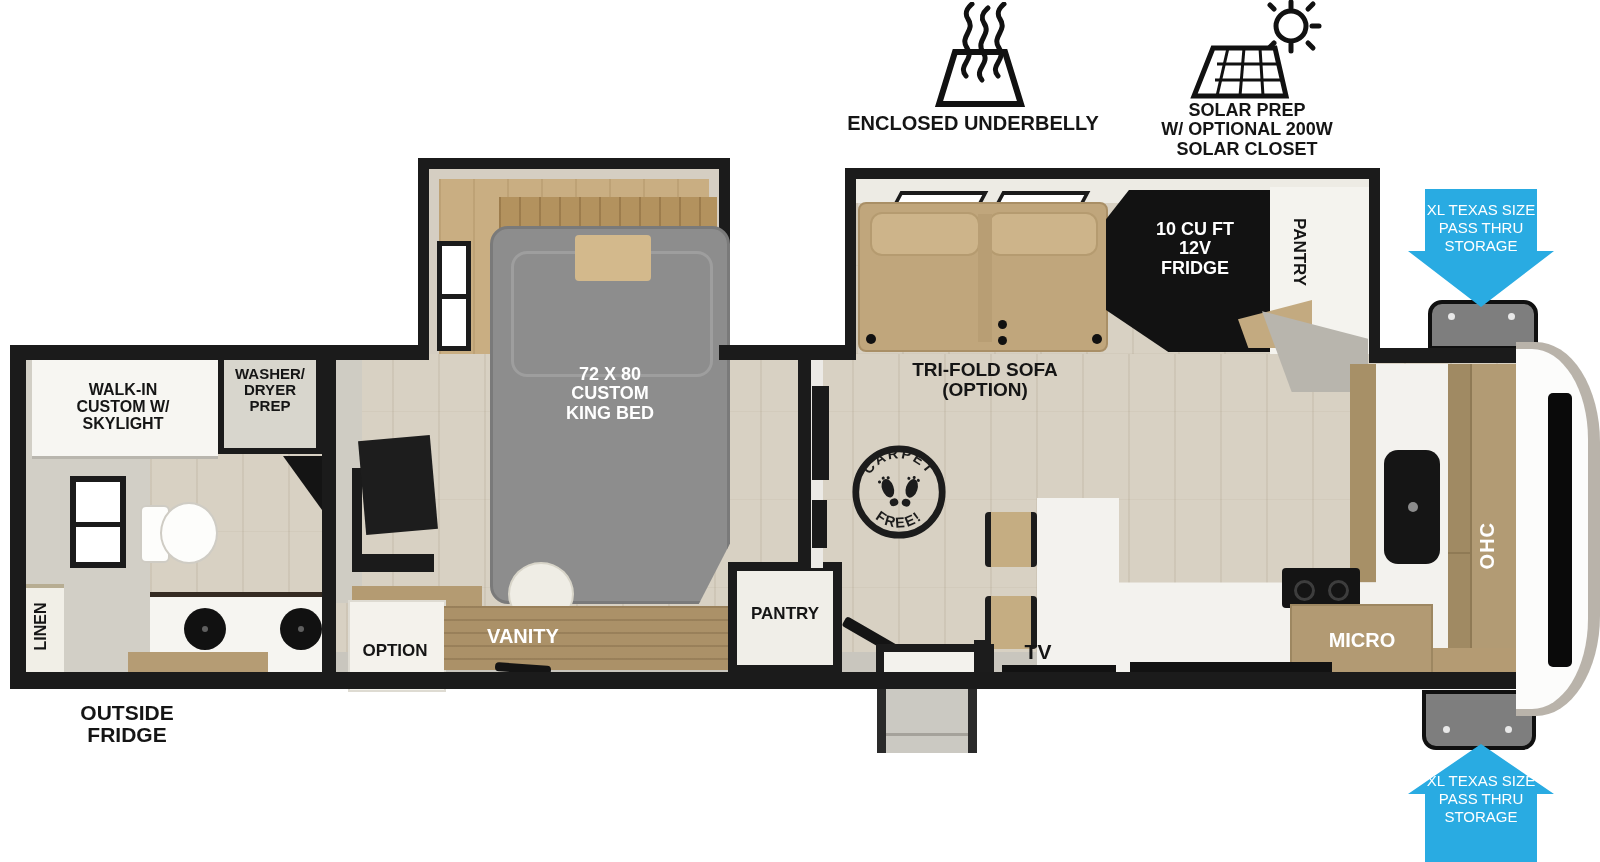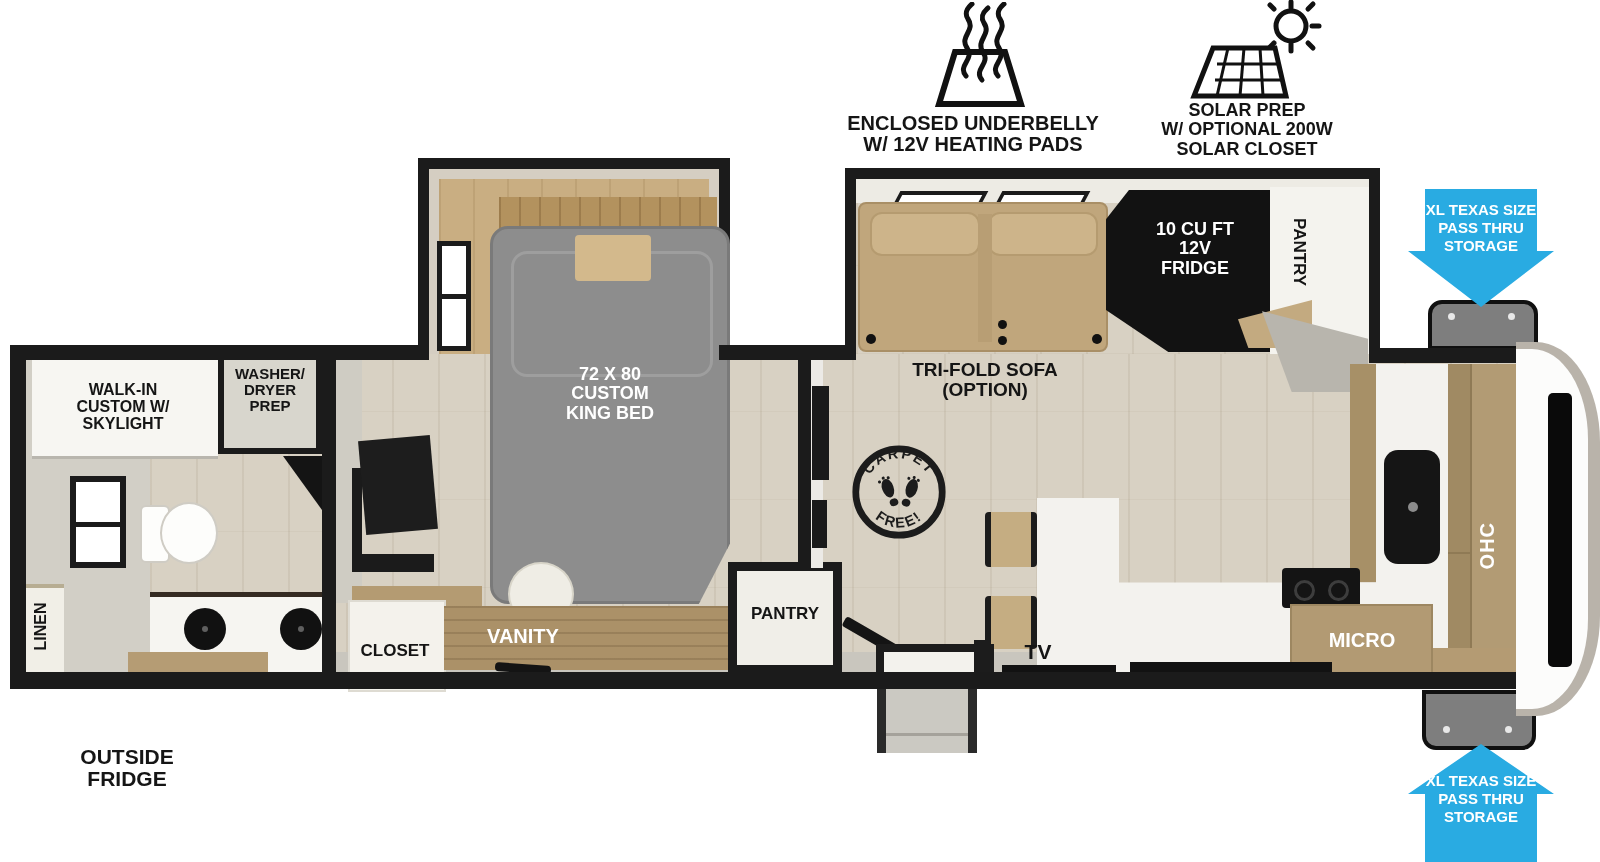--- a/index.html
+++ b/index.html
@@ -11,37 +11,36 @@
   .lblw{color:#ffffff;}
   .wood{background-color:#d8d1c3;
         background-image:repeating-linear-gradient(90deg,rgba(110,90,60,.09) 0 2px,transparent 2px 46px),
                          repeating-linear-gradient(0deg,rgba(110,90,60,.05) 0 1px,transparent 1px 88px);}
   .slidewood{background-color:#c9ae82;
         background-image:repeating-linear-gradient(90deg,rgba(130,100,55,.16) 0 2px,transparent 2px 34px);}
   .counter{background:#f3f2ee;}
   .cab{background-color:#b29b74;}
   .graybox{position:absolute;background:#7e7e7e;border:4px solid #101010;}
   .screw{position:absolute;width:7px;height:7px;border-radius:50%;background:#e8e8e8;}
-  .arrowtxt{position:absolute;color:#fff;font-weight:700;text-align:center;line-height:1.2;font-size:15px;}
+  .arrowtxt{position:absolute;color:#fff;font-weight:400;text-align:center;line-height:1.2;font-size:15px;}
   svg{display:block;}
 </style>
 </head>
 <body>
 
 <div id="stage">
 
   <svg class="abs" style="left:925px;top:2px;" width="110" height="108" viewBox="0 0 110 108">
     <polygon points="30,50 80,50 96,102 14,102" fill="none" stroke="#111" stroke-width="6"></polygon>
     <path d="M41,74 c-9,-11 9,-16 1,-28 c-8,-12 9,-17 1,-29 c-5,-8 2,-13 4,-15" fill="none" stroke="#111" stroke-width="5" stroke-linecap="round"></path>
     <path d="M57,78 c-9,-11 9,-16 1,-28 c-8,-12 9,-17 1,-29 c-5,-8 2,-13 4,-15" fill="none" stroke="#111" stroke-width="5" stroke-linecap="round"></path>
     <path d="M73,74 c-9,-11 9,-16 1,-28 c-8,-12 9,-17 1,-29 c-5,-8 2,-13 4,-15" fill="none" stroke="#111" stroke-width="5" stroke-linecap="round"></path>
   </svg>
   <div class="lbl" style="left:833px;top:113px;width:280px;font-size:20px;">
     <div>ENCLOSED UNDERBELLY</div>
-    <div>W/ 12V HEATING PADS</div>
   </div>
 
   <svg class="abs" style="left:1185px;top:0px;" width="150" height="102" viewBox="0 0 150 102">
     <circle cx="106" cy="26" r="15" fill="none" stroke="#111" stroke-width="5"></circle>
     <g stroke="#111" stroke-width="5" stroke-linecap="round">
       <line x1="106" y1="2" x2="106" y2="8"></line>
         <line x1="123" y1="9" x2="128" y2="4"></line>
       <line x1="127" y1="26" x2="134" y2="26"></line>
         <line x1="123" y1="43" x2="128" y2="48"></line>
       <line x1="106" y1="44" x2="106" y2="51"></line>
@@ -151,21 +150,21 @@
     <div>KING BED</div>
   </div>
 
   <div class="abs" style="left:336px;top:358px;width:26px;height:245px;background:#cfccc3;"></div>
   <div class="abs" style="left:352px;top:468px;width:10px;height:88px;background:#1b1b1b;"></div>
   <div class="abs" style="left:362px;top:438px;width:72px;height:94px;background:#1d1d1d;transform:rotate(-5deg);"></div>
   <div class="abs" style="left:352px;top:554px;width:82px;height:18px;background:#1b1b1b;"></div>
 
   <div class="abs" style="left:352px;top:586px;width:130px;height:24px;background:#b49b72;"></div>
   <div class="abs" style="left:348px;top:600px;width:94px;height:88px;background:#f4f2ec;border:2px solid #dedbd2;"></div>
-  <div class="lbl" style="left:350px;top:642px;width:90px;font-size:17px;">CLOSET</div>
+  <div class="lbl" style="left:350px;top:642px;width:90px;font-size:17px;">OPTION</div>
 
   <div class="abs" style="left:508px;top:562px;width:62px;height:60px;background:#efede5;border:2px solid #d8d5c9;border-radius:50%;"></div>
   <div class="abs" style="left:444px;top:606px;width:296px;height:64px;background:#ab9168;background-image:repeating-linear-gradient(180deg,rgba(70,50,25,.18) 0 2px,transparent 2px 13px);"></div>
   <div class="lbl lblw" style="left:458px;top:626px;width:130px;font-size:20px;">VANITY</div>
   <div class="abs" style="left:495px;top:664px;width:56px;height:9px;background:#141414;border-radius:4px;transform:rotate(4deg);"></div>
 
   <div class="abs" style="left:728px;top:562px;width:114px;height:112px;background:#f0eee8;border:9px solid #1b1b1b;box-sizing:border-box;"></div>
   <div class="lbl" style="left:733px;top:605px;width:104px;font-size:17px;">PANTRY</div>
 
   <div class="wall" style="left:798px;top:356px;width:13px;height:212px;"></div>
@@ -275,18 +274,18 @@
   <div class="abs" style="left:877px;top:689px;width:100px;height:64px;background:#cbc9c2;border-left:9px solid #2a2a2a;border-right:9px solid #2a2a2a;box-sizing:border-box;">
     <div class="abs" style="left:0;top:44px;width:100%;height:3px;background:#a5a29b;"></div>
   </div>
 
   <div class="abs" style="left:1516px;top:342px;width:84px;height:374px;background:#b9b3aa;border-radius:0 64px 64px 0 / 0 100px 100px 0;">
     <div class="abs" style="left:0;top:7px;width:72px;height:360px;background:#fcfcfb;border-radius:0 56px 56px 0 / 0 90px 90px 0;">
       <div class="abs" style="left:32px;top:44px;width:24px;height:274px;background:#0a0a0a;border-radius:5px;"></div>
     </div>
   </div>
 
-  <div class="lbl" style="left:52px;top:702px;width:150px;font-size:21px;margin-top:44px;">
+  <div class="lbl" style="left:52px;top:702px;width:150px;font-size:21px;">
     <div>OUTSIDE</div>
     <div>FRIDGE</div>
   </div>
 
 </div>
 
 </body></html>

